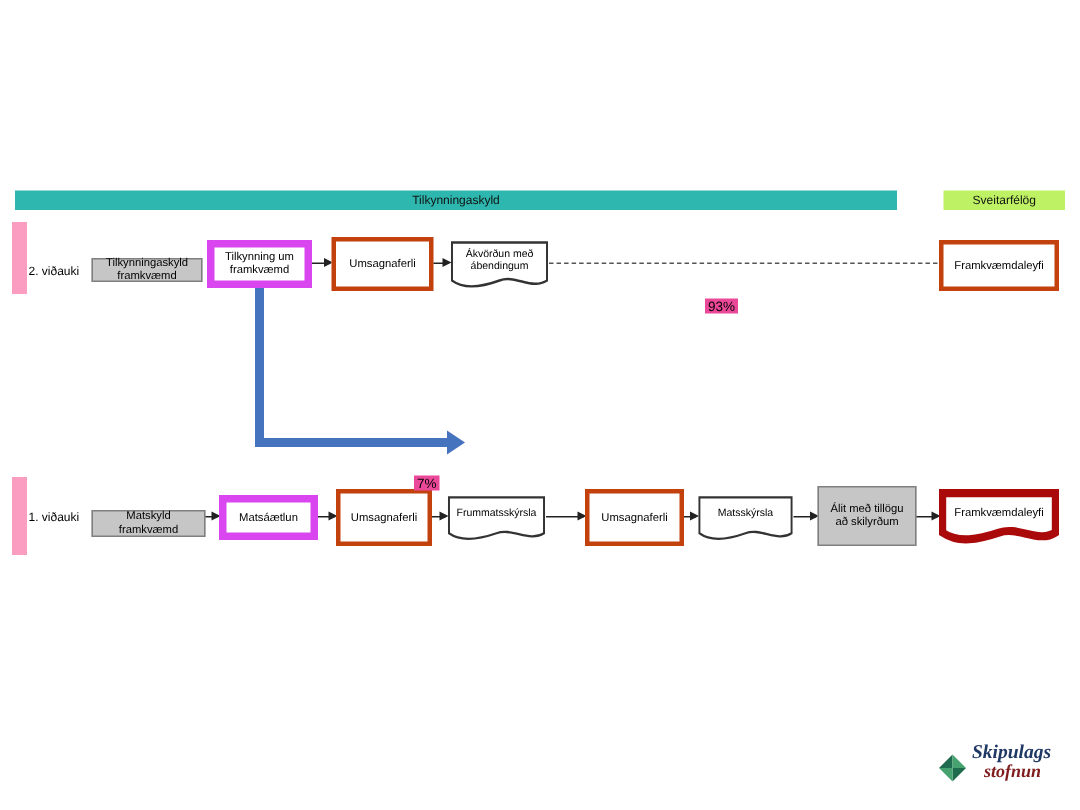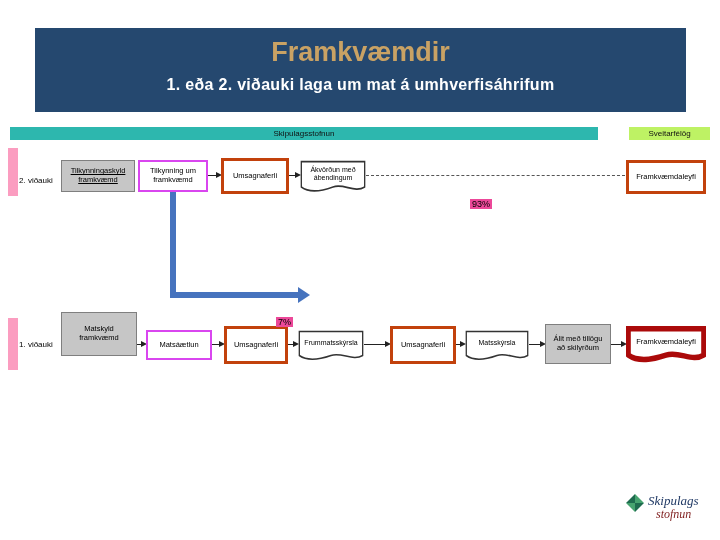--- a/index.html
+++ b/index.html
@@ -10,21 +10,21 @@
 
   .header { left:35px; top:28px; width:651px; height:84px; background:#25486F; text-align:center; padding-top:6px; }
   .title { font-size:27px; font-weight:bold; color:#C9A264; line-height:36px; }
   .subtitle { font-size:16px; font-weight:bold; color:#ffffff; margin-top:6px; letter-spacing:0.3px; }
 
   .lane { display:flex; align-items:center; justify-content:center; font-size:8px; color:#111; }
 
   .box { position:absolute; display:flex; align-items:center; justify-content:center;
          text-align:center; font-size:7.5px; line-height:1.15; padding:1px 3px; color:#000; }
   .gray  { background:#C6C6C6; border:1px solid #7f7f7f; }
-  .white { background:#ffffff; border:2px solid #d946ef; }
+  .white { background:#ffffff; border:5px solid #d946ef; }
   .red   { background:#ffffff; border:3px solid #c2410c; font-size:7.5px; }
 
   .doc { position:absolute; }
   .doc svg { position:absolute; left:0; top:0; width:100%; height:100%; }
   .doc-label { position:absolute; left:2px; right:2px; top:0; bottom:8px;
                display:flex; align-items:center; justify-content:center;
                text-align:center; font-size:7px; line-height:1.15; color:#000; }
 
   .annex-label { font-size:8px; color:#000; }
   .pink-strip { background:#FB9DC0; }
@@ -33,47 +33,43 @@
   .h-arrow::after { content:""; position:absolute; right:-2px; top:-4.2px; width:0; height:0;
                     border-left:6px solid #222; border-top:3.5px solid transparent; border-bottom:3.5px solid transparent; }
 
   .dashed { position:absolute; height:0; border-top:1.5px dashed #555; }
   .pct { position:absolute; background:#ec4899; font-size:9px; color:#000; padding:0 2px; z-index:5;margin-top:30px; }
 
   .blue-seg { position:absolute; background:#4673BE; z-index:2; }
   .blue-head { position:absolute; width:0; height:0; z-index:2;
                border-left:12px solid #4673BE; border-top:8px solid transparent; border-bottom:8px solid transparent; }
 
-  .logo { position:absolute; left:626px; top:494px; display:flex; gap:4px; align-items:flex-start; }
+  .logo { position:absolute; left:626px; top:494px; display:flex; gap:4px; align-items:flex-end;font-weight:bold; }
   .logo-text { font-family:"Liberation Serif", serif; font-style:italic; line-height:1.1; }
 </style>
 </head>
 <body>
 
 <div class="slide">
 
-  <div class="header abs">
-    <div class="title">Framkvæmdir</div>
-    <div class="subtitle">1. eða 2. viðauki laga um mat á umhverfisáhrifum</div>
-  </div>
 
   <div class="lane abs" style="left:10px; top:127px; width:588px; height:13px; background:#2DB7AE;">
-    <span>Skipulagsstofnun</span>
+    <span>Tilkynningaskyld</span>
   </div>
   <div class="lane abs" style="left:629px; top:127px; width:81px; height:13px; background:#bef264;">
     <span>Sveitarfélög</span>
   </div>
 
   <div class="abs pink-strip" style="left:8px; top:148px; width:10px; height:48px;"></div>
   <div class="abs pink-strip" style="left:8px; top:318px; width:10px; height:52px;"></div>
 
   <div class="abs annex-label" style="left:19px; top:176px;">2. viðauki</div>
   <div class="abs annex-label" style="left:19px; top:340px;text-align:center;">1. viðauki</div>
 
-  <div class="box gray" style="left:61px;  top:160px; width:74px; height:32px;text-decoration:underline;">Tilkynningaskyld framkvæmd</div>
+  <div class="box gray" style="left:61px;  top:172px; width:74px; height:16px;">Tilkynningaskyld framkvæmd</div>
   <div class="box white" style="left:138px; top:160px; width:70px; height:32px;">Tilkynning um framkvæmd</div>
 
   <div class="h-arrow" style="left:208px; top:175px; width:12px;"></div>
 
   <div class="box red" style="left:221px; top:158px; width:68px; height:36px;">Umsagnaferli</div>
 
   <div class="h-arrow" style="left:289px; top:175px; width:10px;"></div>
 
   <div class="doc" style="left:300px; top:160px; width:66px; height:36px;">
     <svg viewBox="0 0 100 44" preserveAspectRatio="none">
@@ -85,21 +81,21 @@
   <div class="dashed" style="left:366px; top:175px; width:259px;"></div>
   <div class="pct" style="left:470px; top:169px;">93%</div>
 
   <div class="box red" style="left:626px; top:160px; width:80px; height:34px;">Framkvæmdaleyfi</div>
 
   <div class="blue-seg" style="left:170px; top:192px; width:6px; height:106px;"></div>
   <div class="blue-seg" style="left:170px; top:292px; width:128px; height:6px;"></div>
   <div class="blue-head" style="left:298px; top:287px;"></div>
   <div class="pct" style="left:276px; top:287px;">7%</div>
 
-  <div class="box gray" style="left:61px; top:312px; width:76px; height:44px;">Matskyld framkvæmd</div>
+  <div class="box gray" style="left:61px; top:340px; width:76px; height:18px;">Matskyld framkvæmd</div>
 
   <div class="h-arrow" style="left:137px; top:344px; width:8px;"></div>
 
   <div class="box white" style="left:146px; top:330px; width:66px; height:30px;">Matsáætlun</div>
 
   <div class="h-arrow" style="left:212px; top:344px; width:11px;"></div>
 
   <div class="box red" style="left:224px; top:326px; width:64px; height:38px;">Umsagnaferli</div>
 
   <div class="h-arrow" style="left:288px; top:344px; width:9px;"></div>

